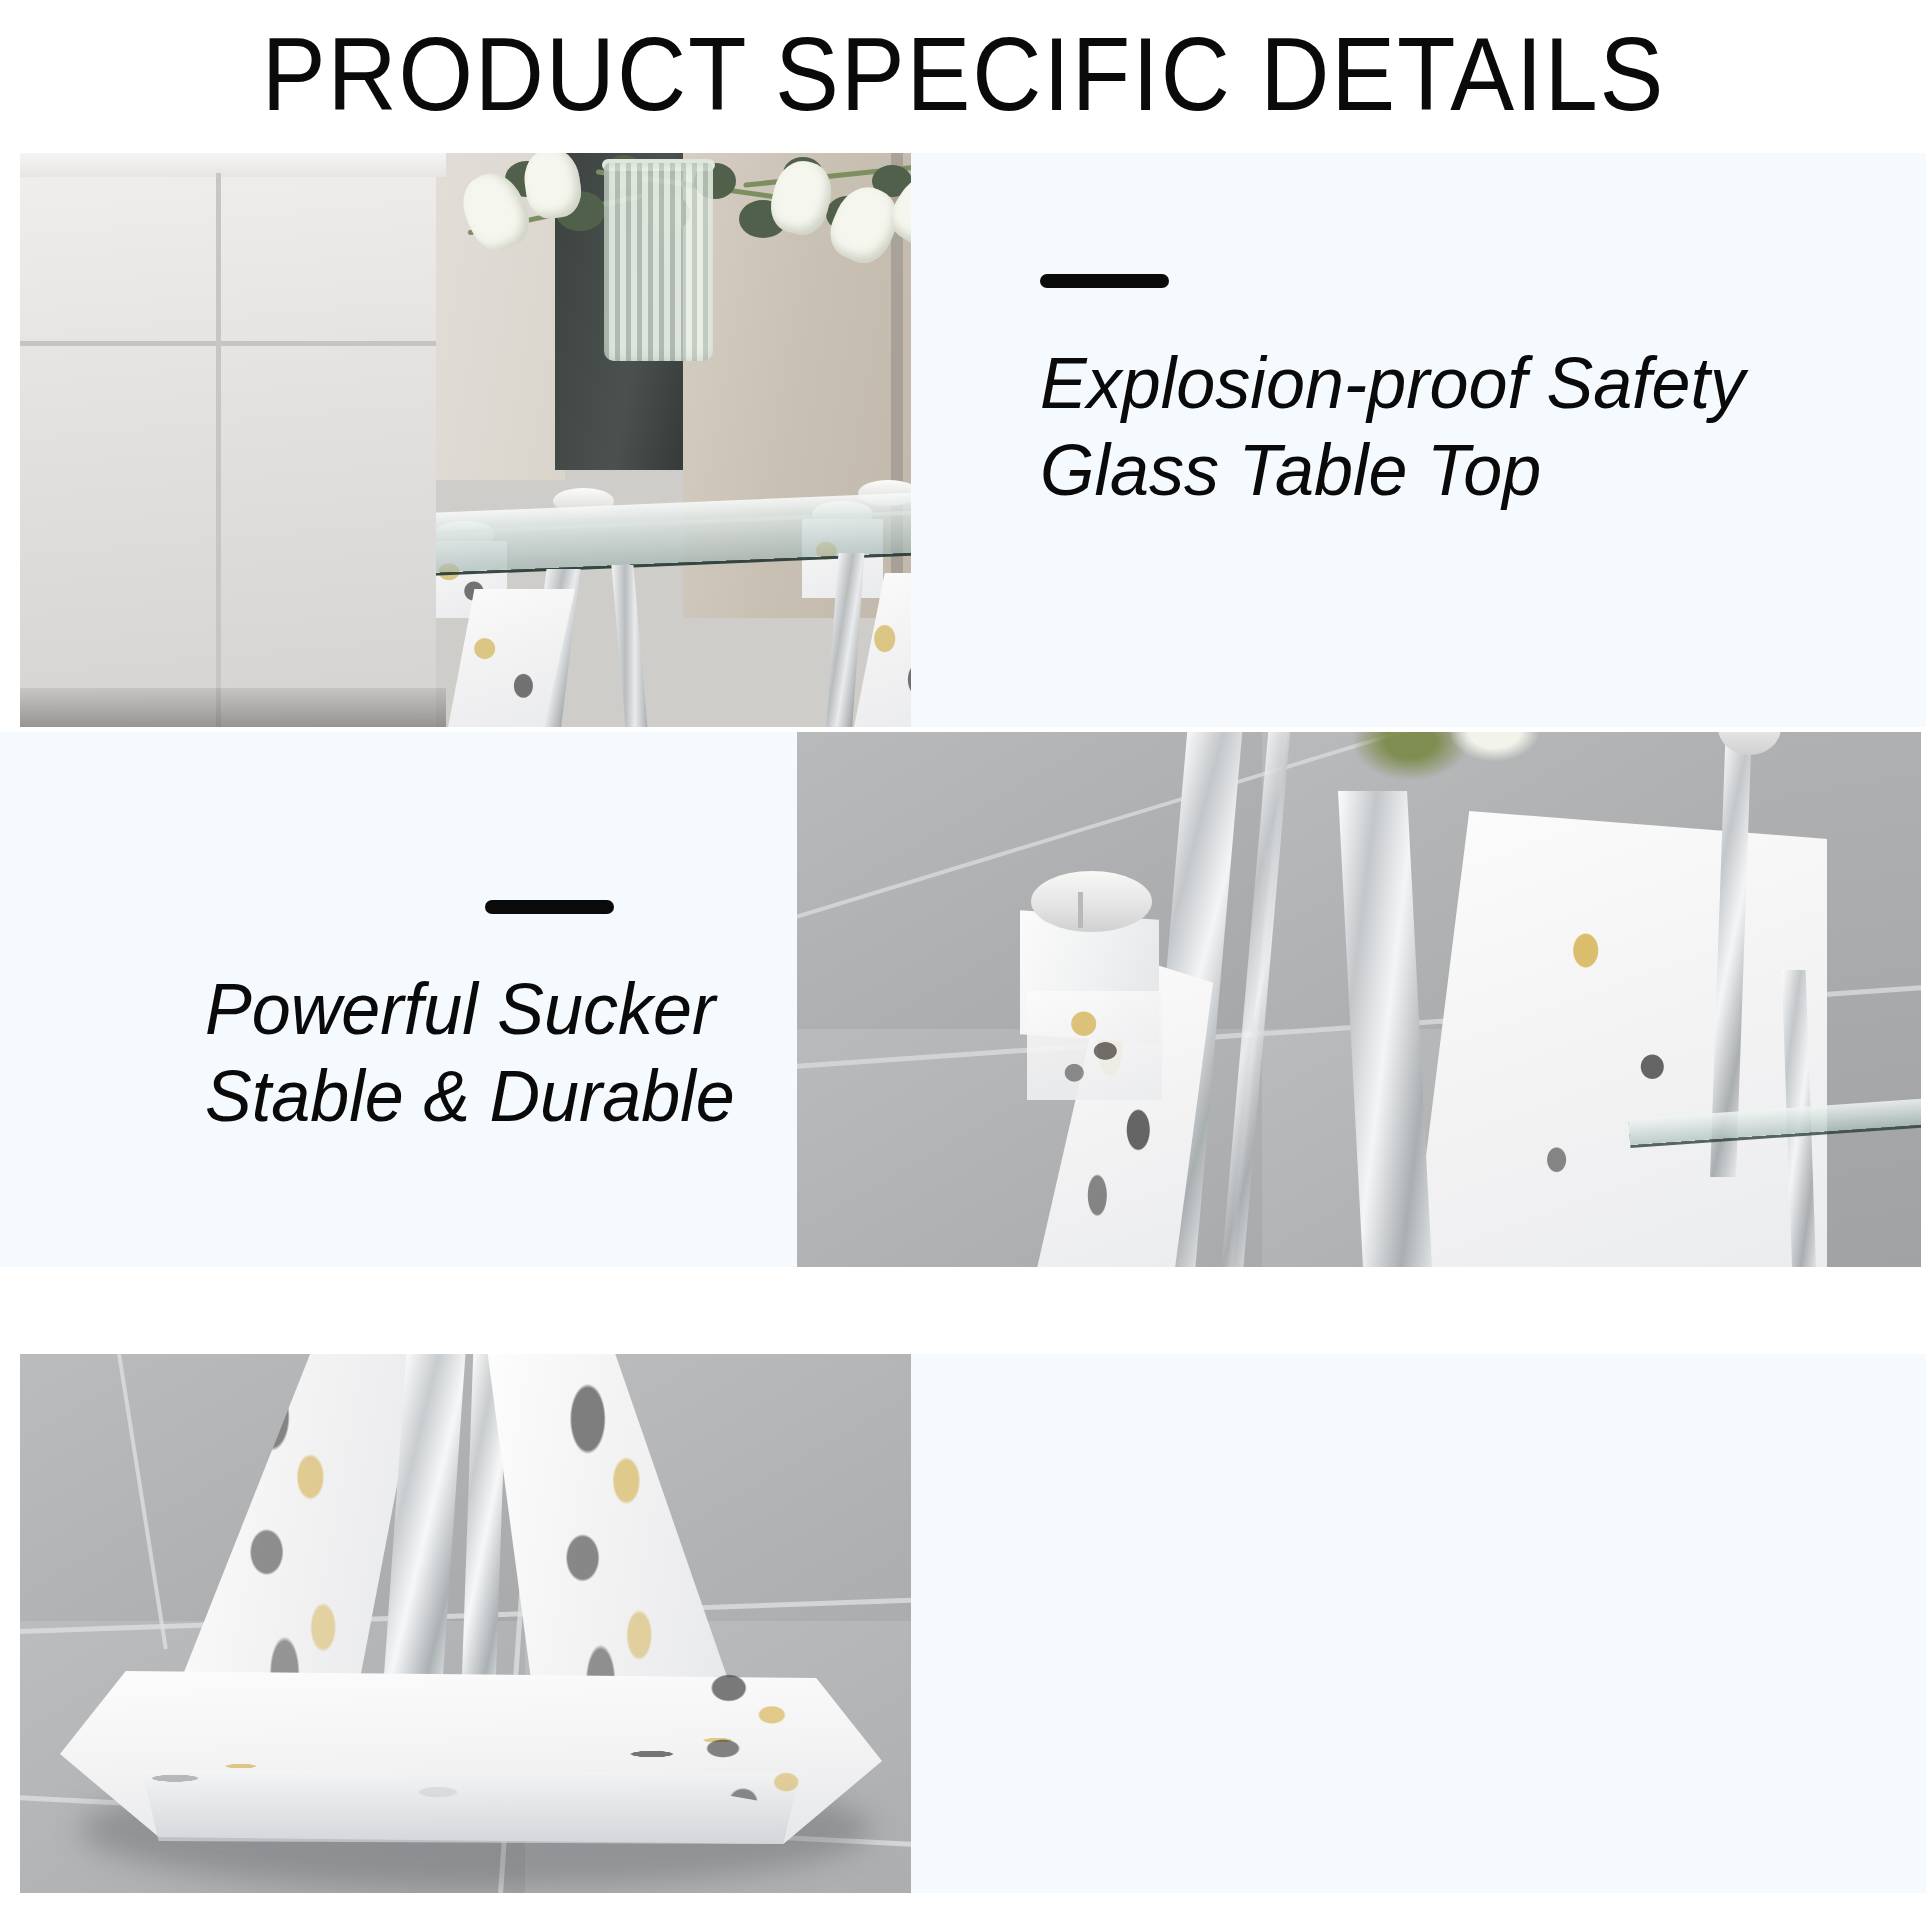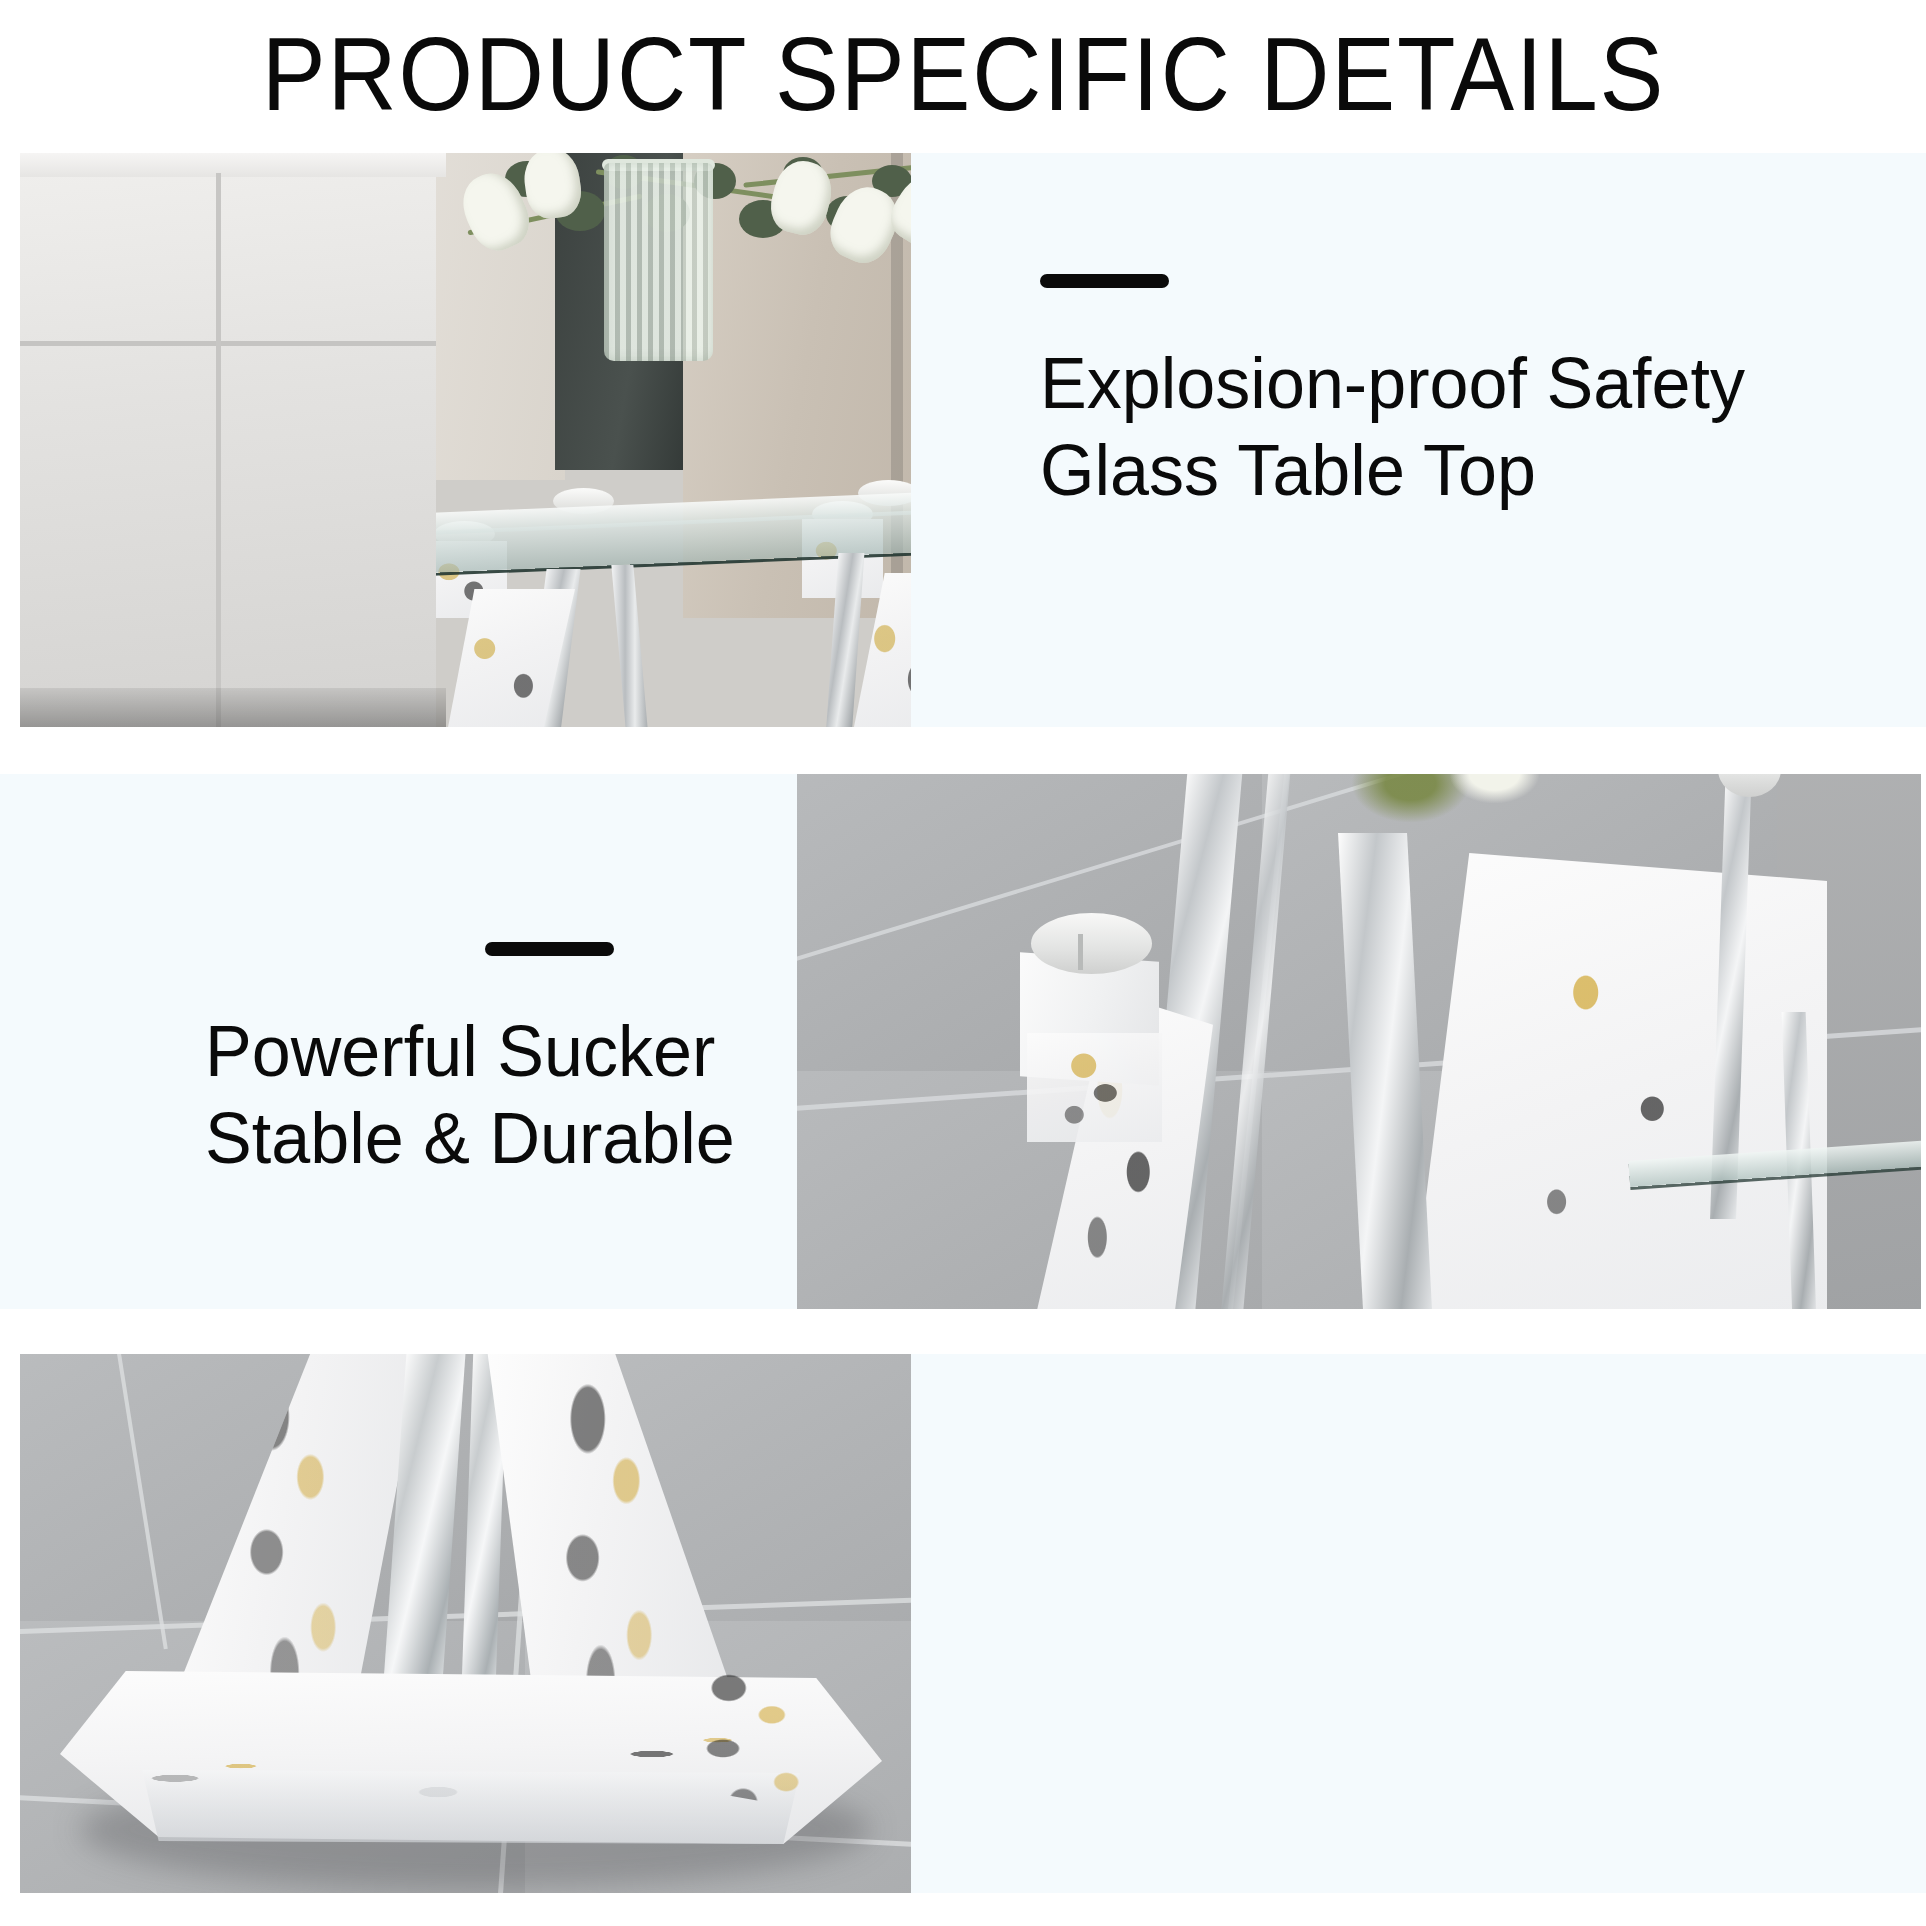--- a/index.html
+++ b/index.html
@@ -21,29 +21,29 @@
     font-weight:400;
     color:#0a0a0a;
     transform:scaleX(0.93);
     transform-origin:50% 50%;
     white-space:nowrap;
   }
 
   
   .panel{position:absolute;overflow:hidden;}
   .panel-1{left:20px;top:153px;width:1907px;height:574px;}
-  .panel-2{left:0px;top:774px;width:1921px;height:535px;}
+  .panel-2{left:0px;top:732px;width:1921px;height:535px;}
   .panel-3{left:20px;top:1354px;width:1907px;height:539px;}
 
   .tint{position:absolute;top:0;bottom:0;background:#f4fafd;}
 
   .photo{position:absolute;top:0;bottom:0;overflow:hidden;}
 
   
-  .textblock{position:absolute;}
+  .textblock{position:absolute;font-style:italic;}
   .dash{
     height:14px;width:129px;background:#0a0a0a;border-radius:7px;
   }
   .caption{
     font-size:73px;
     line-height:87px;
     color:#0a0a0a;
     font-weight:400;
     transform:scaleX(0.96);
     transform-origin:0% 50%;

